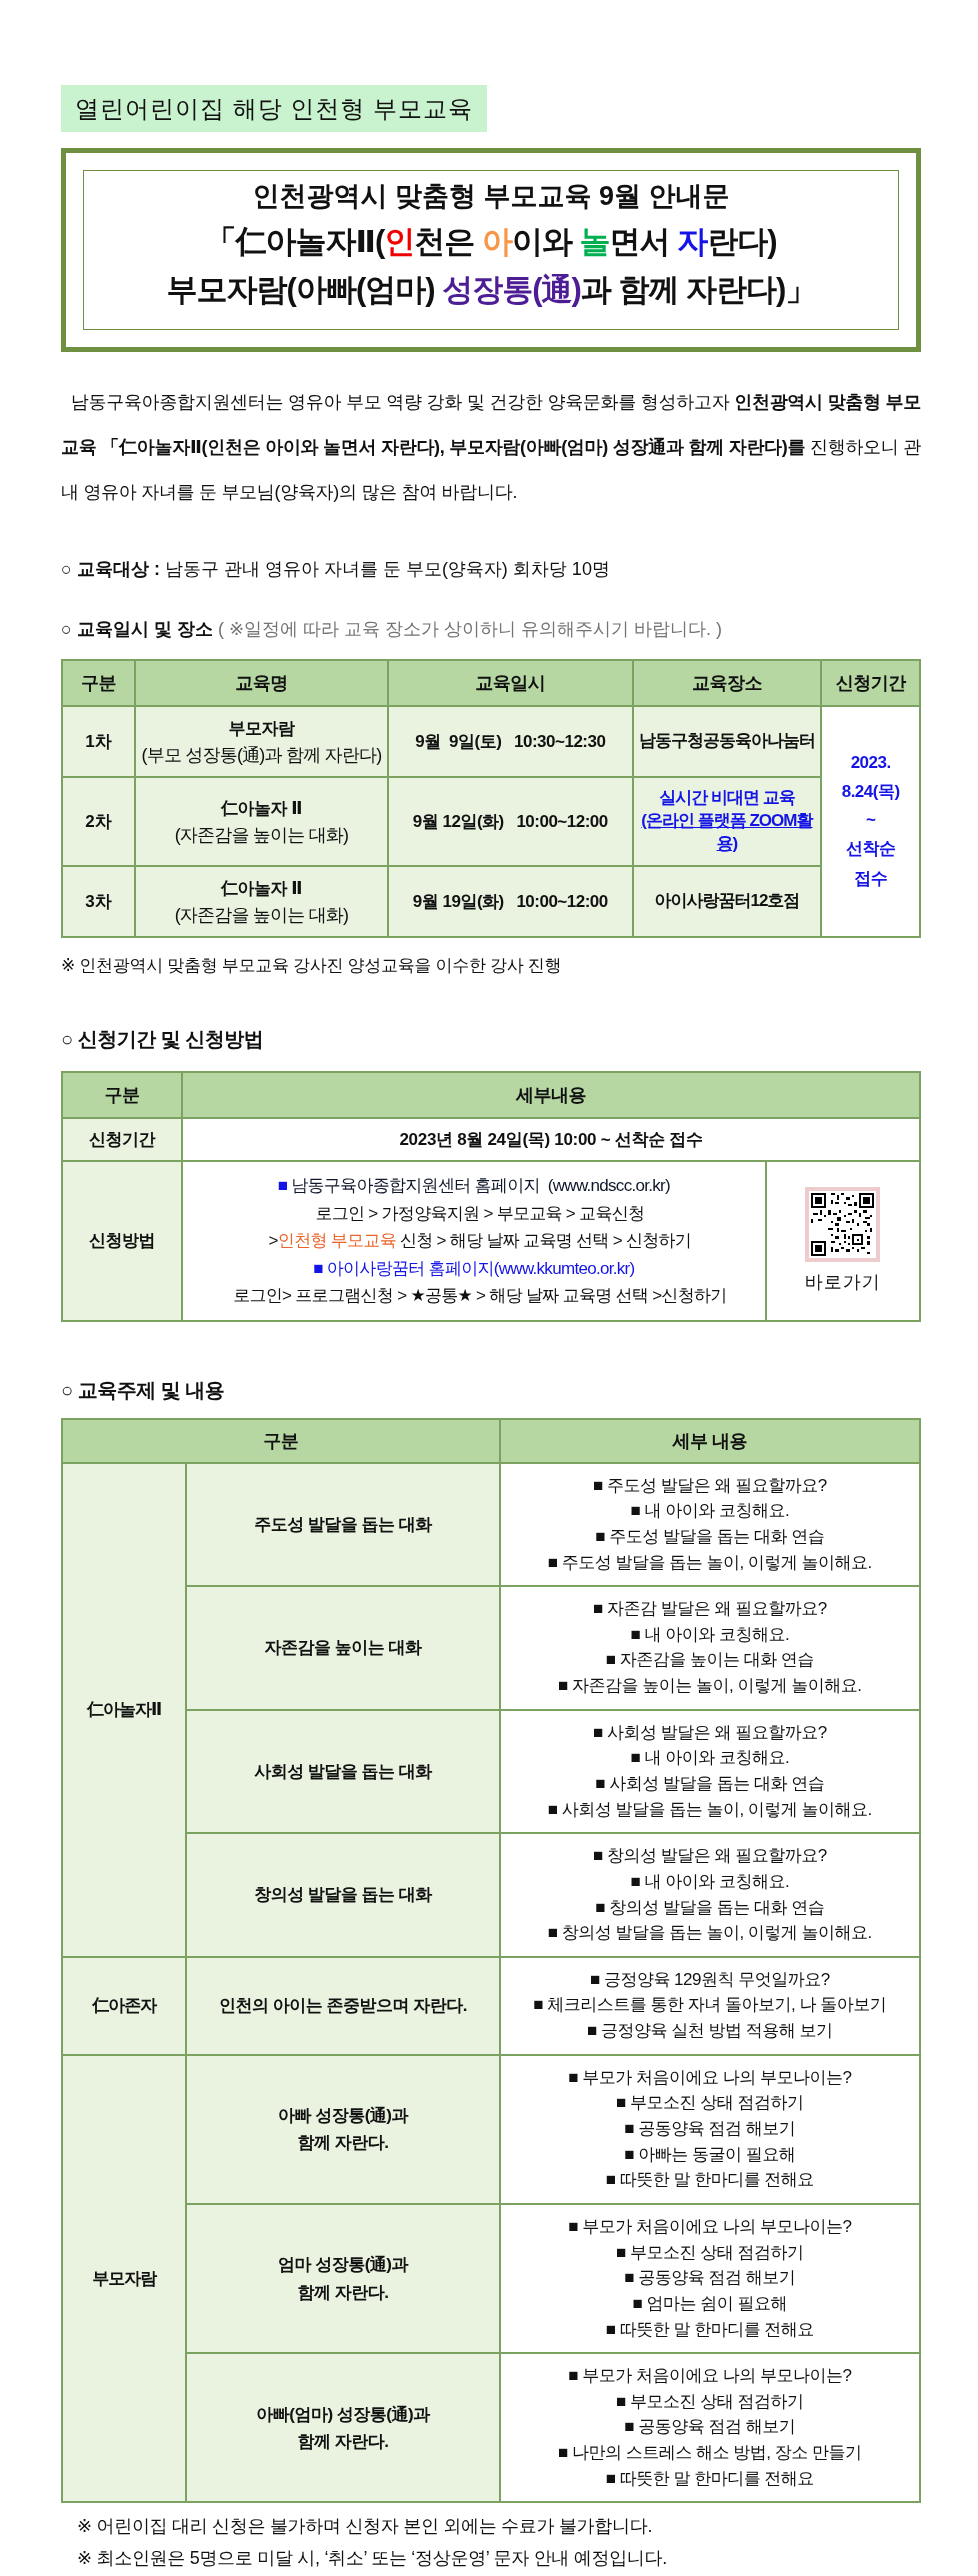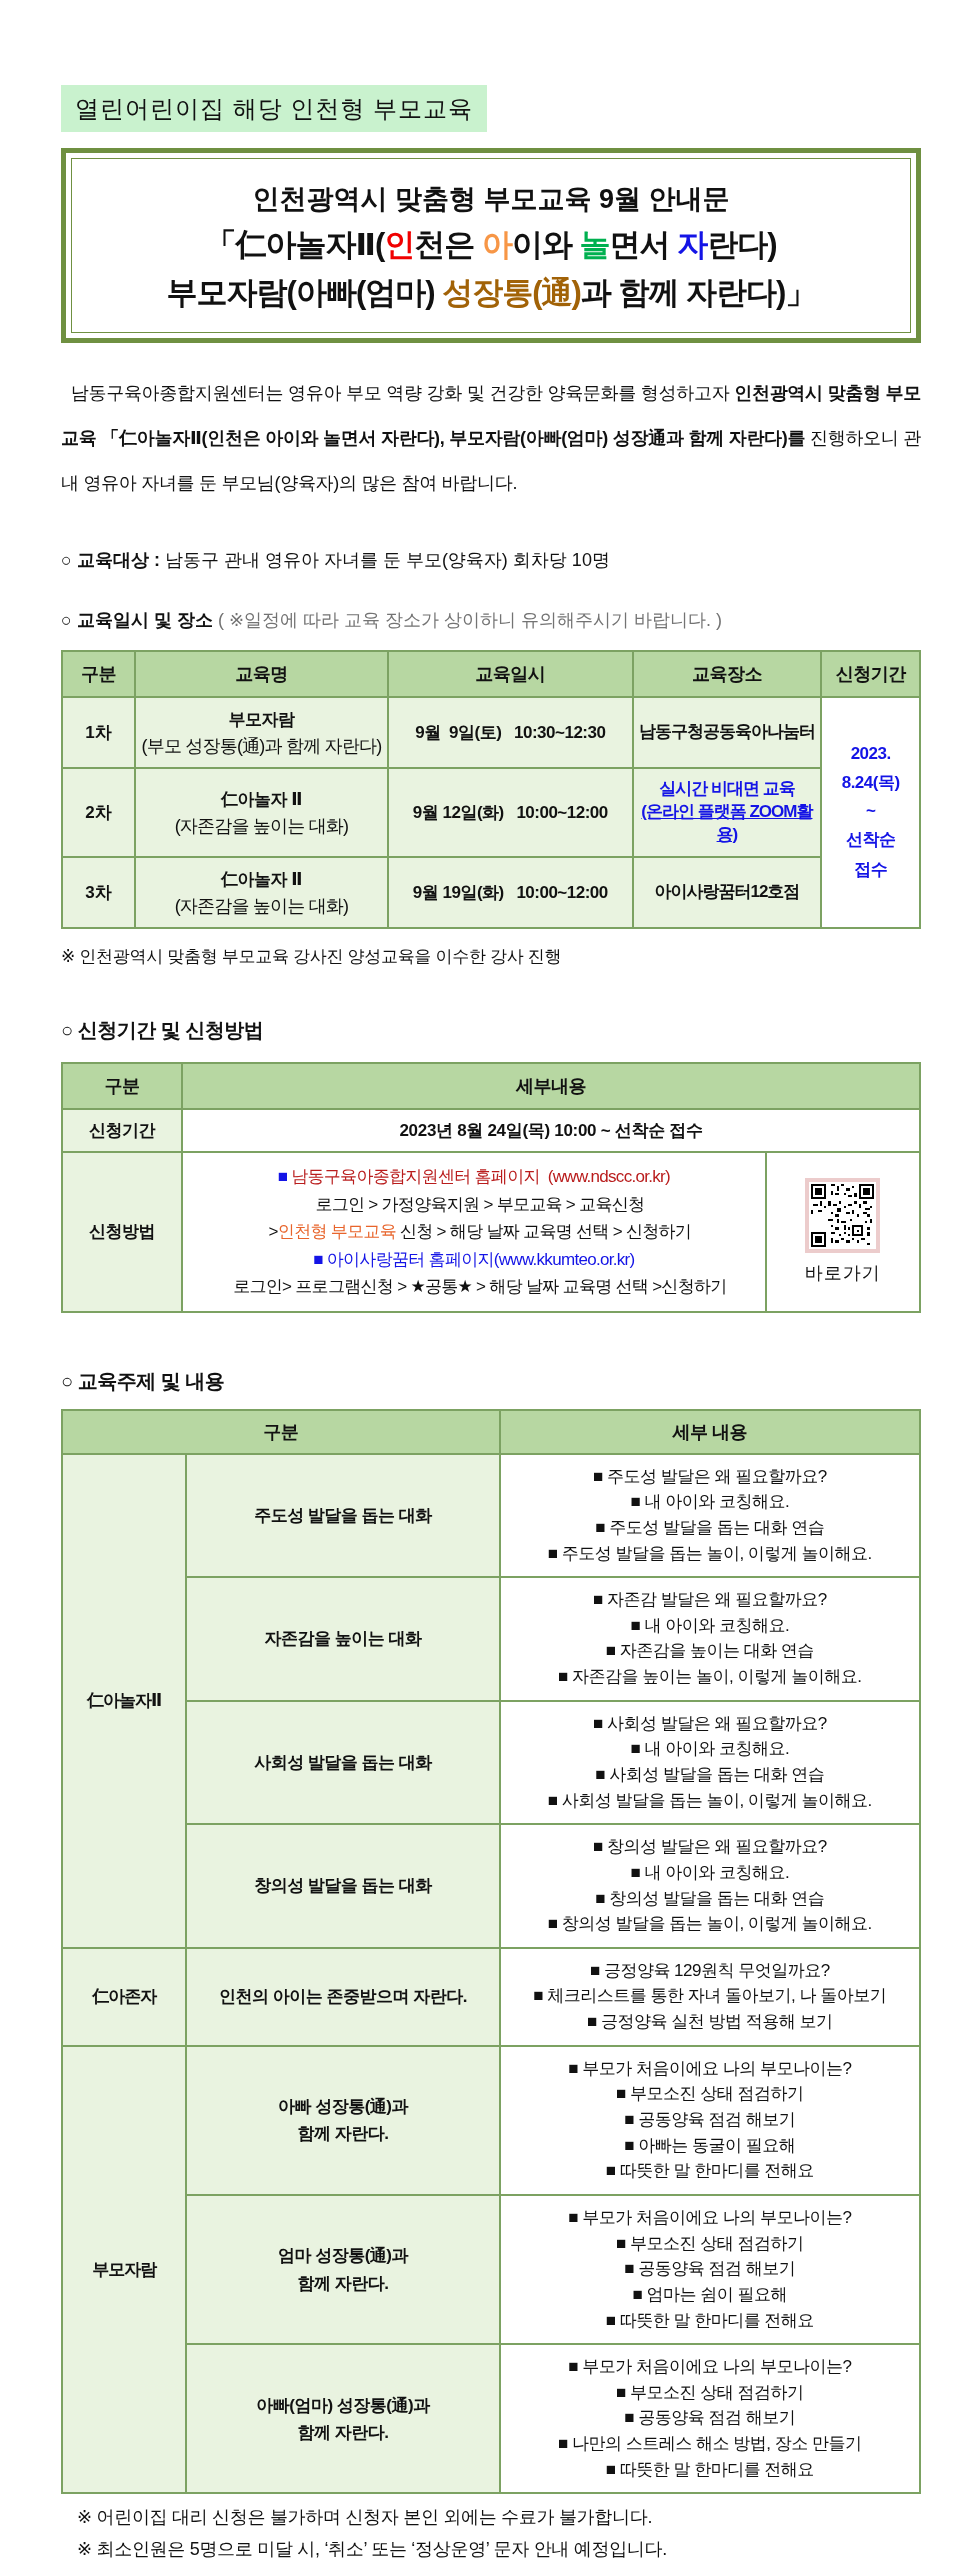--- a/index.html
+++ b/index.html
@@ -9,21 +9,21 @@
   }
   html,body{margin:0;padding:0;background:#fff;}
   .page{width:978px;height:2576px;overflow:hidden;background:#fff;
         font-family:"Liberation Sans","DejaVu Sans",sans-serif;color:#111;}
   .content{padding:85px 57px 0 61px;}
 
   .badge{display:inline-block;background:var(--badge_bg);font-size:24px;font-weight:400;
          padding:8px 14px 7px;letter-spacing:1px;}
 
   .title-box{margin-top:16px;border:5px solid var(--box_border);}
-  .title-inner{border:1px solid var(--box_border);margin:5px;padding:19px 6px 15px;text-align:center;}
+  .title-inner{border:1px solid var(--box_border);margin:17px;padding:4px 6px 15px;text-align:center;}
   .t1{font-size:27px;font-weight:700;line-height:1.6;}
   .t2,.t3{font-size:31px;font-weight:700;line-height:1.55;letter-spacing:-1px;}
 
   .intro{margin-top:28px;font-size:18px;line-height:2.5;text-align:justify;white-space:pre-wrap;
          letter-spacing:-0.3px;}
 
   .line{font-size:18px;}
   .target-line{margin-top:42px;}
   .sched-head{margin-top:36px;}
 
@@ -74,21 +74,21 @@
 
 <div class="page">
   <div class="content">
 
     <div class="badge">열린어린이집 해당 인천형 부모교육</div>
 
     <div class="title-box">
       <div class="title-inner">
         <div class="t1">인천광역시 맞춤형 부모교육 9월 안내문</div>
         <div class="t2"><span>「仁아놀자Ⅱ(</span><span style="color: rgb(240, 0, 0);">인</span><span>천은 </span><span style="color: rgb(247, 150, 70);">아</span><span>이와 </span><span style="color: rgb(0, 176, 80);">놀</span><span>면서 </span><span style="color: rgb(20, 20, 230);">자</span><span>란다)</span></div>
-        <div class="t3"><span>부모자람(아빠(엄마) </span><span style="color: #a16207;">성장통(通)</span><span>과 함께 자란다)」</span></div>
+        <div class="t3"><span>부모자람(아빠(엄마) </span><span style="color: #4c1d95;">성장통(通)</span><span>과 함께 자란다)」</span></div>
       </div>
     </div>
 
     <div class="intro"><span>  남동구육아종합지원센터는 영유아 부모 역량 강화 및 건강한 양육문화를 형성하고자 </span><span style="font-weight: 700;">인천광역시 맞춤형 부모교육 「仁아놀자Ⅱ(인천은 아이와 놀면서 자란다), 부모자람(아빠(엄마) 성장通과 함께 자란다)를</span><span> 진행하오니 관내 영유아 자녀를 둔 부모님(양육자)의 많은 참여 바랍니다.</span></div>
 
     <div class="line target-line"><span>○ </span><span style="font-weight: 700;">교육대상 : </span><span>남동구 관내 영유아 자녀를 둔 부모(양육자) 회차당 10명</span></div>
 
     <div class="line sched-head"><span>○ </span><span style="font-weight: 700;">교육일시 및 장소 </span><span style="color: #737373;">( ※일정에 따라 교육 장소가 상이하니 유의해주시기 바랍니다. )</span></div>
 
     <table class="tbl tbl-schedule">
@@ -164,21 +164,21 @@
         </tr>
       </thead>
       <tbody>
         <tr>
           <td class="label">신청기간</td>
           <td class="white period-value" colspan="2">2023년  8월  24일(목) 10:00  ~  선착순  접수</td>
         </tr>
         <tr>
           <td class="label">신청방법</td>
           <td class="white apply-lines">
-              <div class="rl"><span style="color: rgb(20, 20, 230);">■ </span><span style="color: #b91c1c; margin-top: 41px;">남동구육아종합지원센터 홈페이지  (www.ndscc.or.kr)</span></div>
+              <div class="rl"><span style="color: rgb(20, 20, 230);">■ </span><span style="color: #0f172a; margin-top: 41px;">남동구육아종합지원센터 홈페이지  (www.ndscc.or.kr)</span></div>
               <div class="rl"><span>   로그인 &gt; 가정양육지원 &gt; 부모교육 &gt; 교육신청</span></div>
               <div class="rl"><span>   &gt;</span><span style="color: rgb(232, 100, 43); text-align: right;">인천형 부모교육</span><span> 신청 &gt; 해당 날짜 교육명 선택 &gt; 신청하기</span></div>
               <div class="rl"><span style="color: rgb(20, 20, 230);">■ </span><span style="color: rgb(20, 20, 230);">아이사랑꿈터 홈페이지(www.kkumteo.or.kr)</span></div>
               <div class="rl"><span>   로그인&gt; 프로그램신청 &gt; ★공통★ &gt; 해당 날짜 교육명 선택 &gt;신청하기</span></div>
             </td>
           <td class="white qr-cell">
             <span class="qrbox">
               <svg width="63" height="63" viewBox="0 0 29 29" shape-rendering="crispEdges" aria-hidden="true">
                 <rect width="29" height="29" fill="#fff"></rect>
                 <g fill="#000">

